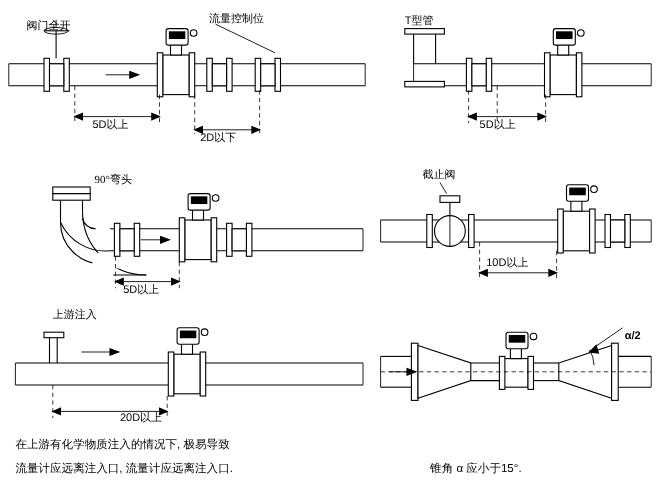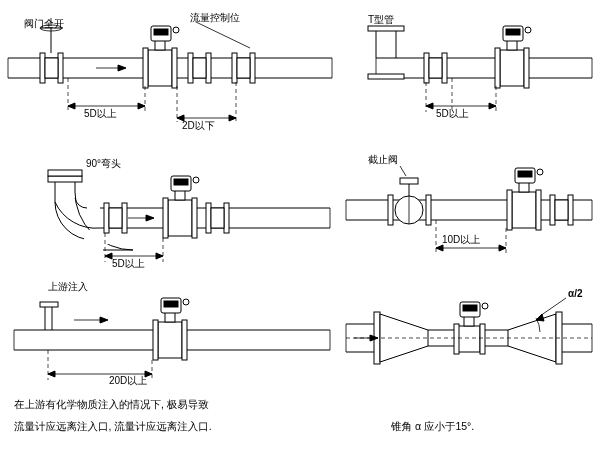--- a/index.html
+++ b/index.html
@@ -4,21 +4,21 @@
 <style>
   html,body{margin:0;padding:0;}
   body{
     width:600px;height:450px;background:#ffffff;
     font-family:"Liberation Sans", sans-serif;
     color:#000;position:relative;overflow:hidden;
   }
   #stage{position:relative;width:600px;height:450px;padding-left:36px;}
   .panel{position:absolute;}
   .lbl{position:absolute;font-size:10px;white-space:nowrap;line-height:1.25;}
-  .lbl.bold{font-weight:bold;}
+  .lbl.bold{font-weight:bold;margin-top:12px;}
   .cap{position:absolute;font-size:10.5px;line-height:1.55;white-space:pre;}
   svg{position:absolute;left:0;top:0;overflow:visible;}
   .pipe{fill:none;stroke:#000;stroke-width:1;}
   .thin{fill:none;stroke:#000;stroke-width:.8;}
   .dash{fill:none;stroke:#000;stroke-width:.7;stroke-dasharray:4 3;}
   .fillw{fill:#fff;stroke:#000;stroke-width:1;}
   .fillk{fill:#000;stroke:#000;stroke-width:1;}
 </style>
 </head>
 <body>
@@ -161,21 +161,21 @@
 
       <line class="dash" x1="105" y1="93" x2="105" y2="122"></line>
       <line class="dash" x1="163" y1="98" x2="163" y2="122"></line>
       <line class="thin" x1="105" y1="116" x2="163" y2="116"></line>
       <polygon class="fillk" points="105,116 112,113 112,119"></polygon>
       <polygon class="fillk" points="163,116 156,113 156,119"></polygon>
 
       <line class="thin" x1="128" y1="78" x2="150" y2="78"></line>
       <polygon class="fillk" points="154,78 146,75 146,81"></polygon>
     </svg>
-    <div class="lbl" style="left:86px;top:18px;">90°弯头</div>
+    <div class="lbl" style="left:86px;top:18px;font-family:Liberation Serif, serif;">90°弯头</div>
     <div class="lbl" style="left:112px;top:118px;">5D以上</div>
   </div>
 
   <div class="panel" style="left:340px;top:140px;width:260px;height:140px;">
     <svg width="260" height="140">
       <line class="pipe" x1="6" y1="60" x2="252" y2="60"></line>
       <line class="pipe" x1="6" y1="80" x2="252" y2="80"></line>
       <line class="thin" x1="6" y1="60" x2="6" y2="80"></line>
       <line class="thin" x1="252" y1="60" x2="252" y2="80"></line>
 
@@ -200,21 +200,21 @@
       <rect class="fillw" x="215" y="60" width="13" height="20"></rect>
 
       <line class="thin" x1="66" y1="36" x2="60" y2="26"></line>
 
       <line class="dash" x1="96" y1="80" x2="96" y2="114"></line>
       <line class="dash" x1="166" y1="88" x2="166" y2="114"></line>
       <line class="thin" x1="96" y1="108" x2="166" y2="108"></line>
       <polygon class="fillk" points="96,108 103,105 103,111"></polygon>
       <polygon class="fillk" points="166,108 159,105 159,111"></polygon>
     </svg>
-    <div class="lbl" style="left:28px;top:14px;">截止阀</div>
+    <div class="lbl" style="left:44px;top:14px;">截止阀</div>
     <div class="lbl" style="left:102px;top:94px;">10D以上</div>
   </div>
 
   <div class="panel" style="left:0;top:280px;width:340px;height:115px;">
     <svg width="340" height="115">
       <line class="pipe" x1="14" y1="50" x2="330" y2="50"></line>
       <line class="pipe" x1="14" y1="70" x2="330" y2="70"></line>
       <line class="thin" x1="14" y1="50" x2="14" y2="70"></line>
       <line class="thin" x1="330" y1="50" x2="330" y2="70"></line>
 

